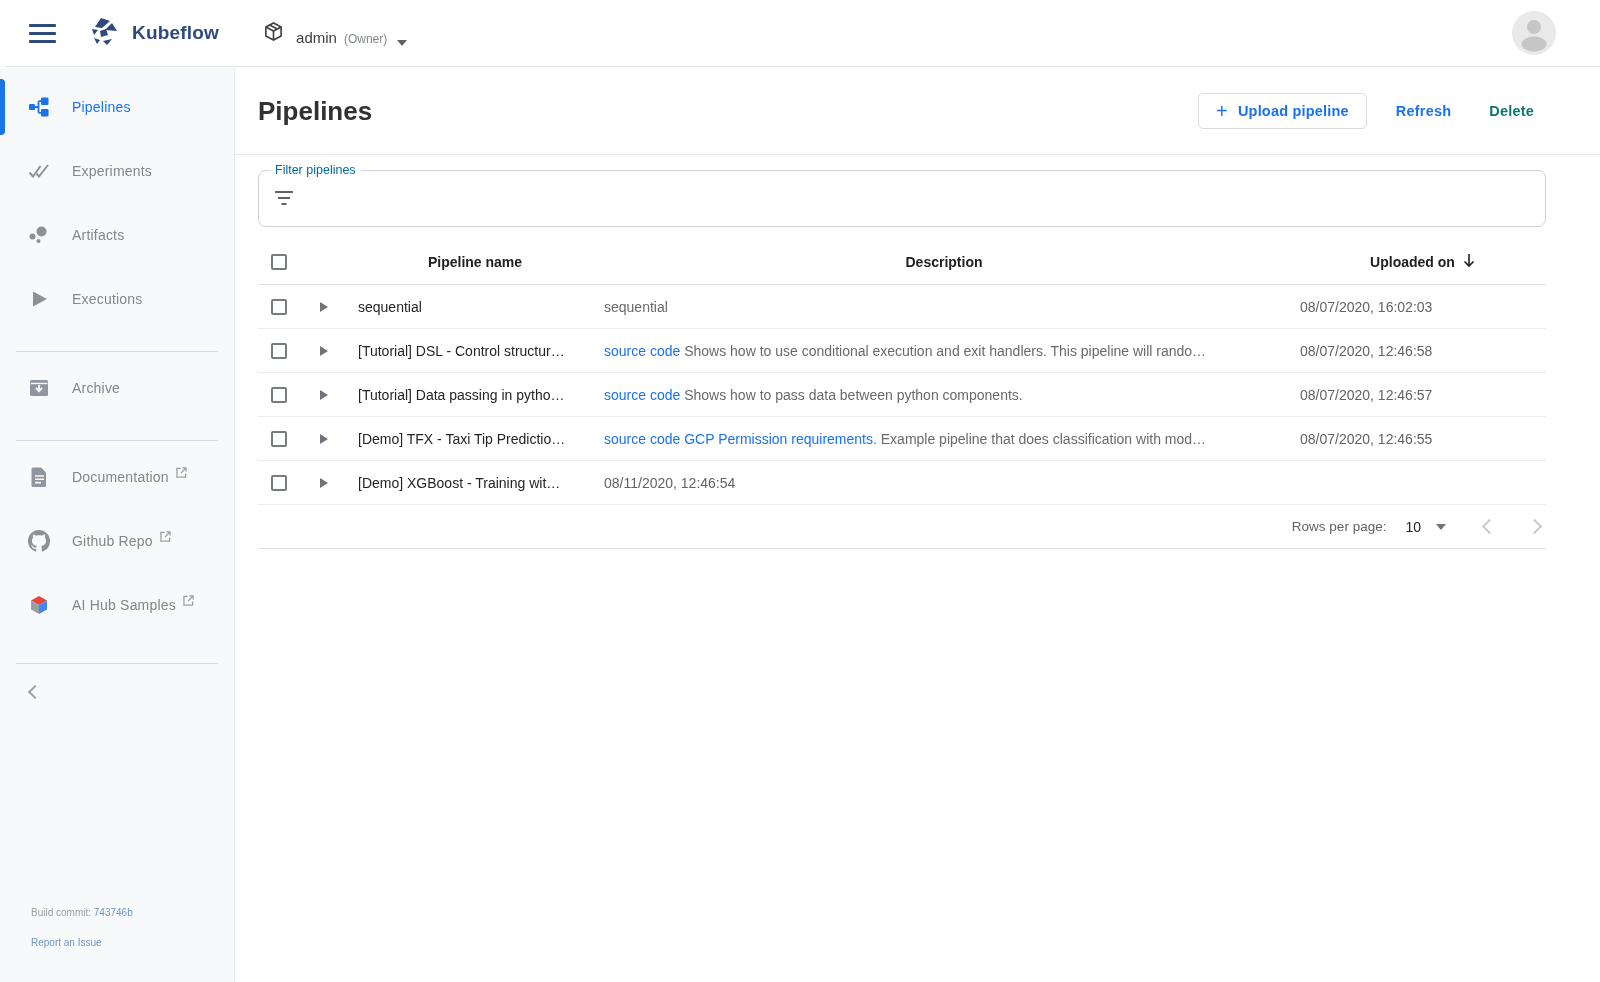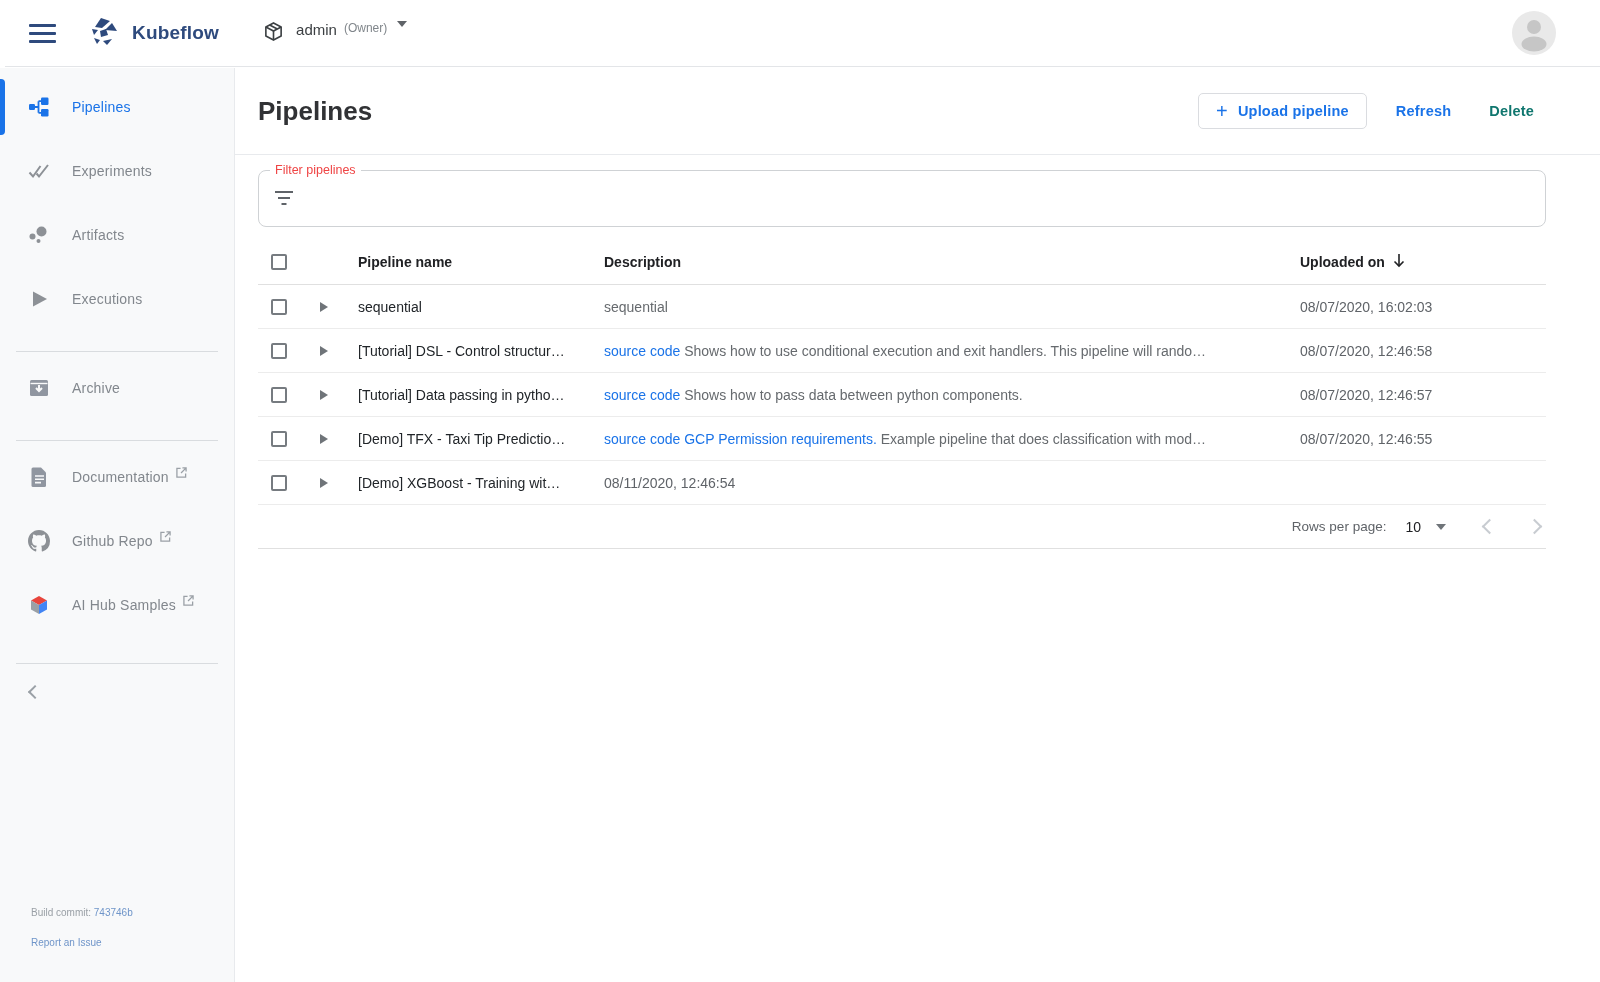--- a/index.html
+++ b/index.html
@@ -6,21 +6,21 @@
   html,body { width:1600px; height:982px; background:#fff; overflow:hidden;
               font-family:"Liberation Sans", sans-serif; color:#202124; }
 
   
   .topbar { position:absolute; top:0; left:5px; width:1600px; height:67px; background:#fff;
             border-bottom:1px solid #e3e5e8; display:flex; align-items:center; z-index:5; }
   .hamburger { margin-left:24px; width:27px; cursor:pointer; }
   .hamburger .bar { height:3px; background:#2e4a7d; border-radius:1px; margin:5px 0; }
   .brand { display:flex; align-items:center; margin-left:32px; }
   .brand-name { margin-left:12px; font-size:19px; font-weight:700; color:#2e4a7d; letter-spacing:.2px; }
-  .nsbar { display:flex; align-items:flex-start; margin-left:44px; cursor:pointer; }
+  .nsbar { display:flex; align-items:flex-end; margin-left:44px; cursor:pointer; }
   .ns-name { margin-left:12px; font-size:15px; color:#3c4043; }
   .ns-role { margin-left:7px; font-size:12px; color:#80868b; }
   .caret-down { width:0; height:0; border-left:5px solid transparent; border-right:5px solid transparent;
                 border-top:6px solid #5f6368; margin-left:10px; }
   .avatar { margin-left:auto; margin-right:49px; width:44px; height:44px; border-radius:50%;
             background:#e9e9e9; overflow:hidden; position:relative; }
   .avatar svg { position:absolute; top:0; left:0; }
 
   
   .sidebar { position:absolute; top:68px; left:0; width:235px; height:914px;
@@ -53,41 +53,41 @@
                  font-weight:700; letter-spacing:.2px; cursor:pointer; font-family:inherit; }
   .btn-outline .plus { font-size:20px; font-weight:400; line-height:14px; }
   .btn-text { background:none; border:none; font-family:inherit; font-size:14.5px; font-weight:700;
               letter-spacing:.2px; color:#1a73e8; cursor:pointer; margin-left:29px; }
   .btn-text.disabled { color:#0f766e; cursor:default; margin-left:38px; }
 
   
   .filter-wrap { position:relative; margin:15px 54px 0 23px; height:57px;
                  border:1px solid #cfd2d5; border-radius:8px; background:#fff; }
   .filter-label { position:absolute; top:-8px; left:11px; background:#fff; padding:0 5px;
-                  font-size:12.5px; color:#ef4444; }
+                  font-size:12.5px; color:#0369a1; }
   .filter-icon { position:absolute; left:16px; top:20px; }
   .filter-input { position:absolute; inset:0; width:100%; height:100%; border:none; outline:none;
                   background:transparent; border-radius:8px; padding:0 16px 0 48px; font-size:14px;
                   font-family:inherit; color:#202124; }
 
   
   .table { margin:13px 54px 0 23px; }
   .thead, .trow, .tpage { display:flex; align-items:center; }
   .thead { height:45px; border-bottom:1px solid #e0e0e0; }
   .trow  { height:44px; border-bottom:1px solid #ececec; cursor:pointer; }
   .tpage { height:44px; border-bottom:1px solid #e0e0e0; justify-content:flex-end; }
   .c-cb   { width:44px; display:flex; align-items:center; }
   .c-exp  { width:44px; display:flex; align-items:center; justify-content:center; }
   .c-name { width:258px; padding:0 12px; white-space:nowrap; overflow:hidden; text-overflow:ellipsis;
             font-size:14px; color:#212529; }
   .c-desc { flex:1; min-width:0; padding-right:16px; white-space:nowrap; overflow:hidden;
             font-size:14px; color:#666a6e; }
   .c-date { width:246px; font-size:14px; color:#5f6368; }
   .th { font-weight:700; font-size:14px; color:#202124; }
-  .th.c-name, .th.c-desc, .th.c-date { overflow:visible; color:#202124; }
+  .th.c-name, .th.c-desc, .th.c-date { overflow:visible; color:#202124;text-align:center; }
   .checkbox { width:16px; height:16px; border:2px solid #767b80; border-radius:2px; background:#fff;
               margin-left:13px; cursor:pointer; display:inline-block; }
   .tri { width:0; height:0; border-left:8px solid #6f7479; border-top:5px solid transparent;
          border-bottom:5px solid transparent; cursor:pointer; }
   .dlink { color:#1a73e8; cursor:pointer; }
   .sort-wrap { display:inline-flex; align-items:center; gap:7px; cursor:pointer; }
 
   
   .pg-label { font-size:13.5px; color:#5f6368; }
   .pg-val { font-size:14px; color:#202124; margin-left:19px; }

